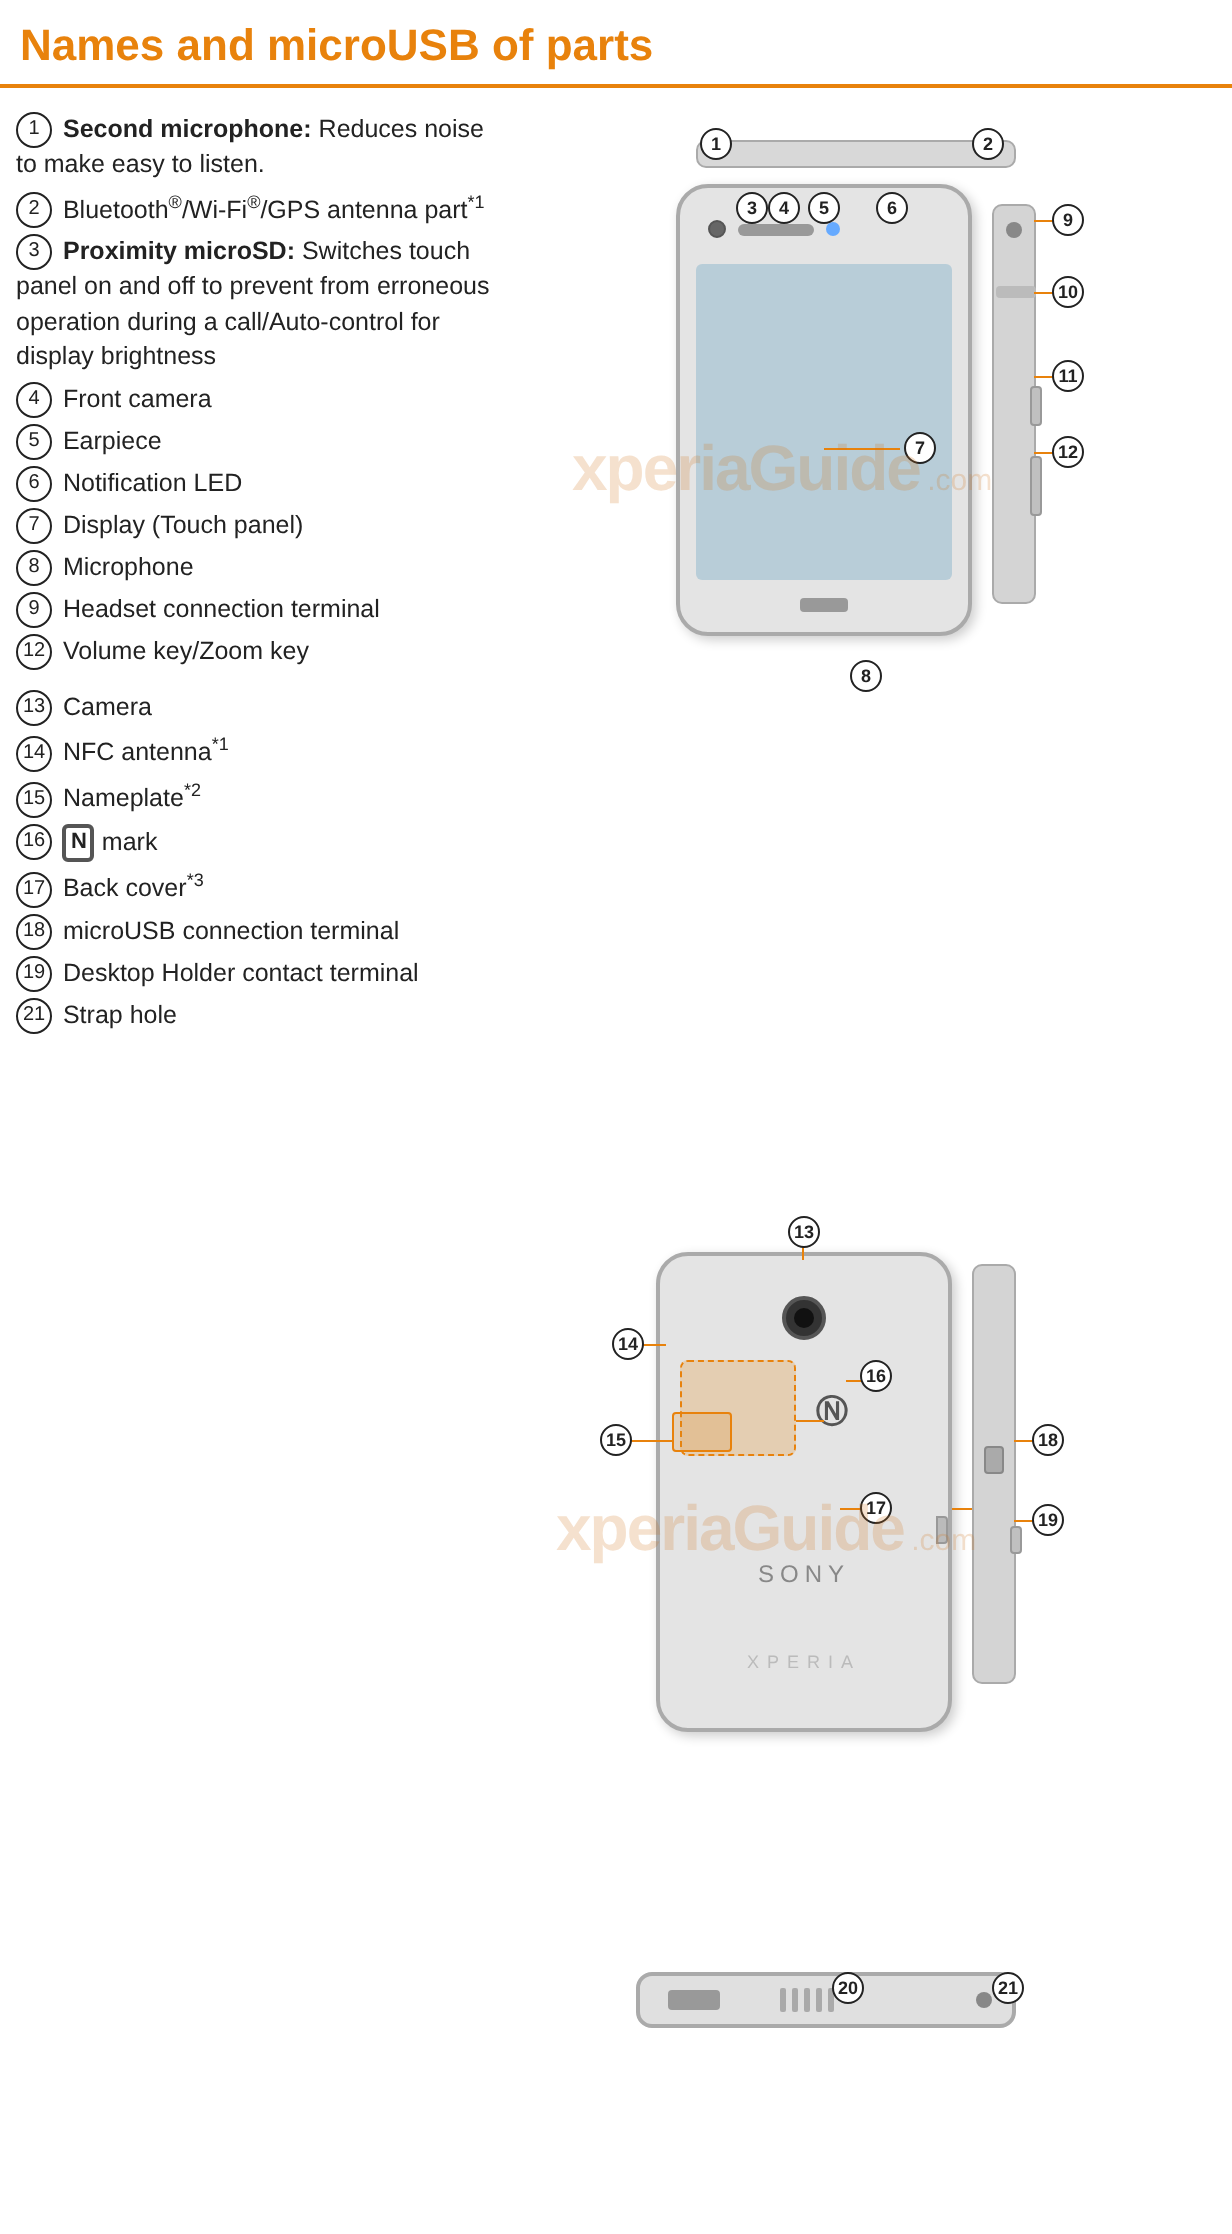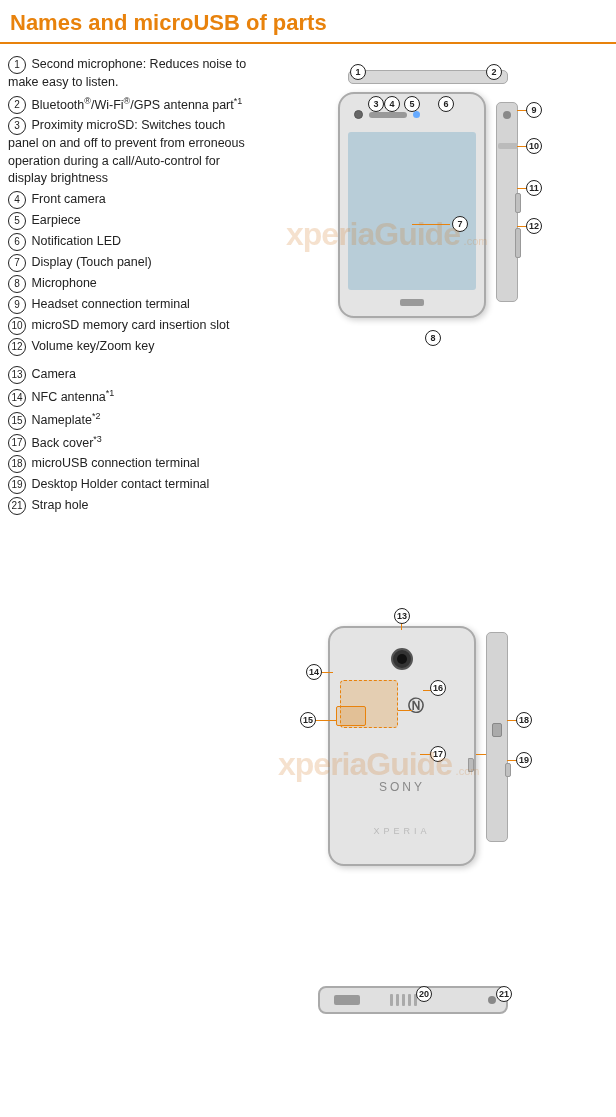--- a/index.html
+++ b/index.html
@@ -82,25 +82,25 @@
       position: relative;
       width: 340px;
       min-height: 520px;
     }
     .diagram-area-back {
       position: relative;
       width: 340px;
       min-height: 480px;
     }
 
-    .part-item b { font-weight: normal; }
+    .part-item b { font-weight: bold; }
 
     
     .wm-orange { color: rgba(210,120,30,0.22); font-size: 32px; font-weight: 900; letter-spacing: -1px; }
-    .wm-com { color: rgba(210,120,30,0.22); font-size: 11px; }
+    .wm-com { color: rgba(210,120,30,0.22); font-size: 15px; }
   </style>
 </head>
 <body>
 
 <div class="page-title">Names and microUSB of parts</div>
 
 <div class="main-layout">
 
   <div class="left-col">
     <div class="part-item">
@@ -127,36 +127,36 @@
     <div class="part-item">
       <span class="part-num">7</span> Display (Touch panel)
     </div>
     <div class="part-item">
       <span class="part-num">8</span> Microphone
     </div>
     <div class="part-item">
       <span class="part-num">9</span> Headset connection terminal
     </div>
     <div class="part-item">
-      <span class="part-num">10</span> microSD memory card insertion slot
-    </div>
-    <div class="part-item">
       <span class="part-num">12</span> Volume key/Zoom key
     </div>
 
     <div class="section-divider"></div>
 
     <div class="part-item">
       <span class="part-num">13</span> Camera
     </div>
     <div class="part-item">
       <span class="part-num">14</span> NFC antenna<sup>*1</sup>
     </div>
     <div class="part-item">
       <span class="part-num">15</span> Nameplate<sup>*2</sup>
+    </div>
+    <div class="part-item">
+      <span class="part-num">16</span> <span style="display:inline-block;border:2px solid #555;border-radius:3px;padding:0 2px;font-weight:bold;font-size:11px;vertical-align:middle;">N</span> mark
     </div>
     <div class="part-item">
       <span class="part-num">17</span> Back cover<sup>*3</sup>
     </div>
     <div class="part-item">
       <span class="part-num">18</span> microUSB connection terminal
     </div>
     <div class="part-item">
       <span class="part-num">19</span> Desktop Holder contact terminal
     </div>

